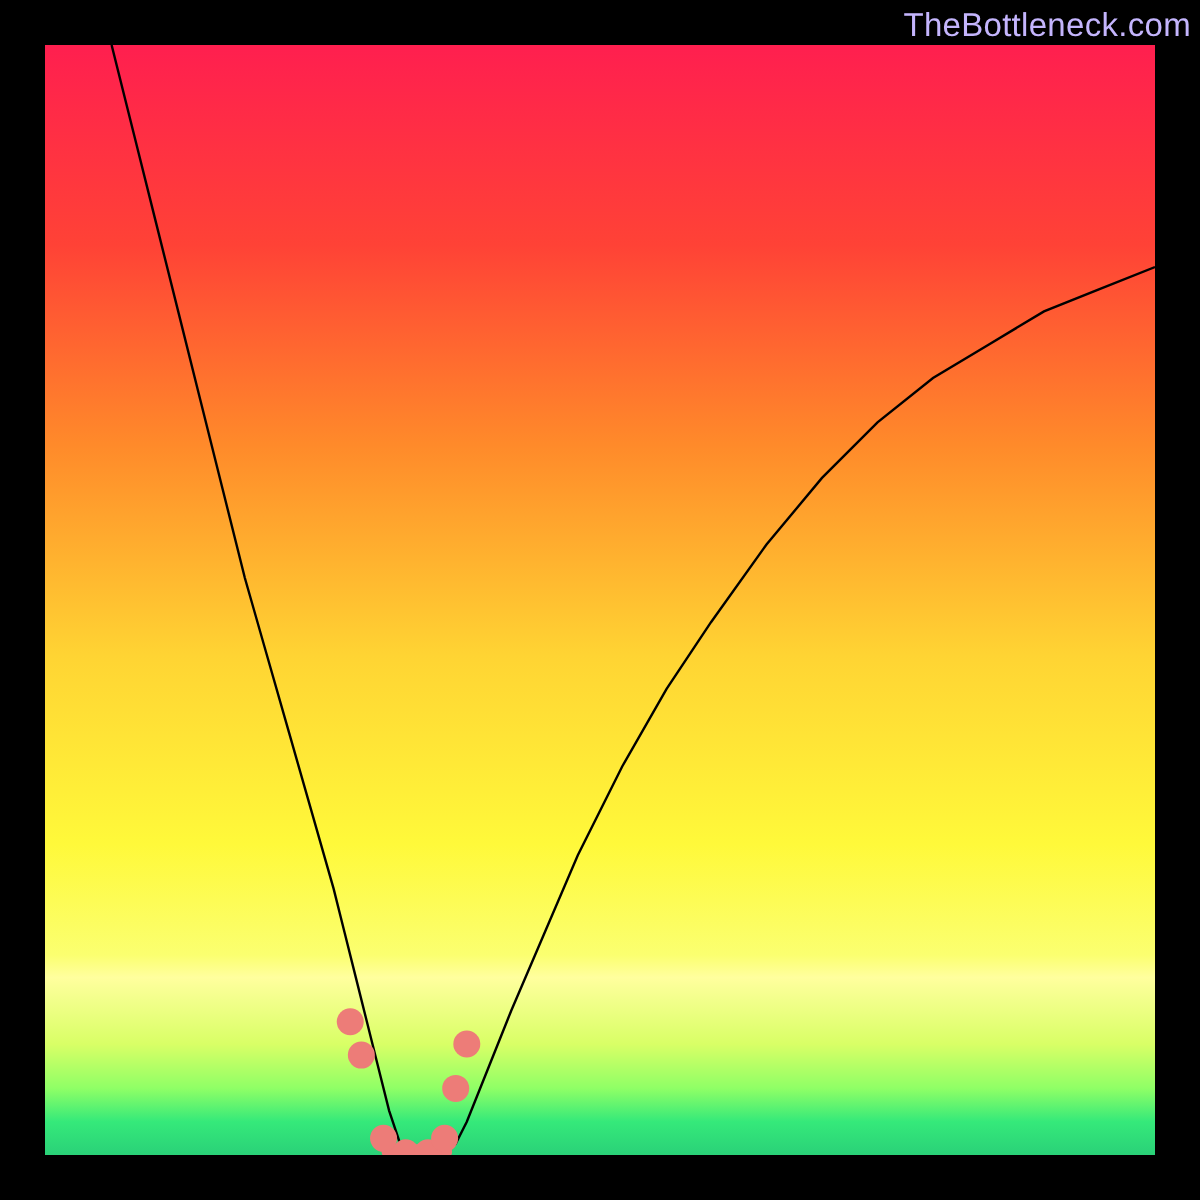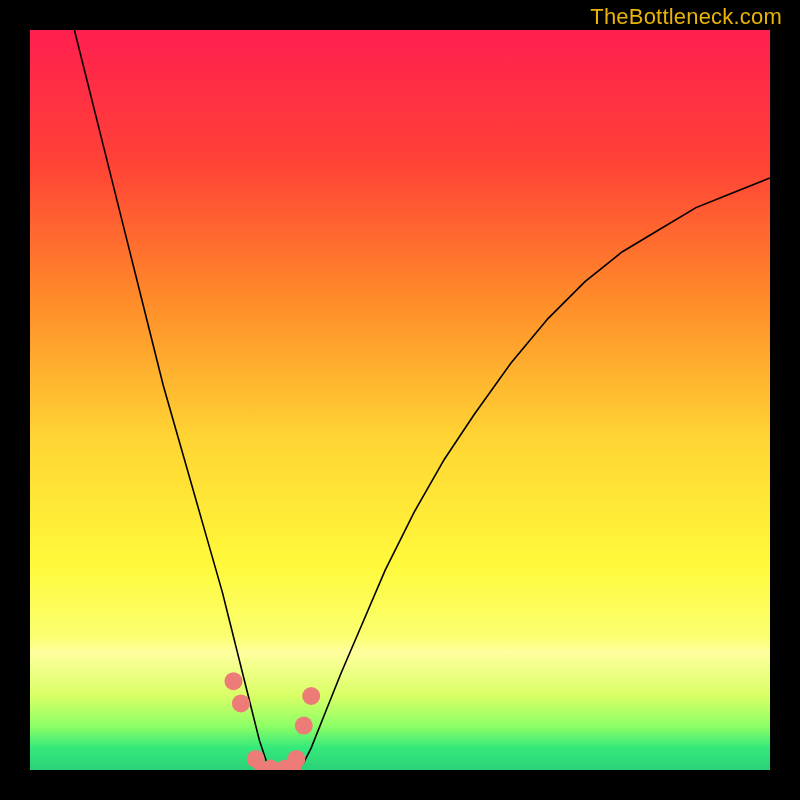--- a/index.html
+++ b/index.html
@@ -14,24 +14,24 @@
     position: absolute;
     left: 0;
     top: 0;
     width: 800px;
     height: 800px;
     background: #000;
   }
   .watermark {
     position: absolute;
     top: 4px;
-    right: 18px;
+    right: 6px;
     font-family: Arial, Helvetica, sans-serif;
     font-size: 22px;
-    color: #eab308;
+    color: #c4b5fd;
     letter-spacing: 0.2px;
   }
   svg {
     position: absolute;
     left: 30px;
     top: 30px;
   }
 </style>
 </head>
 <body>

